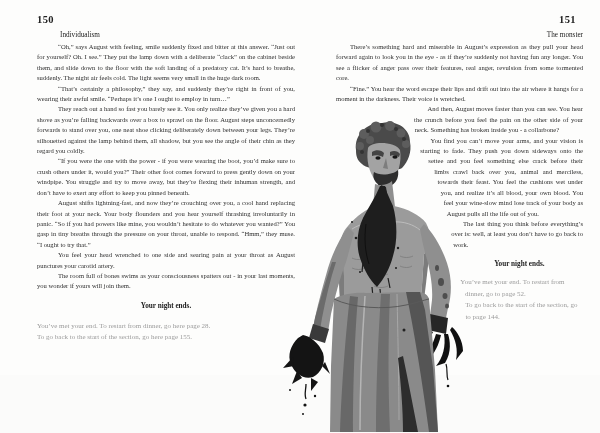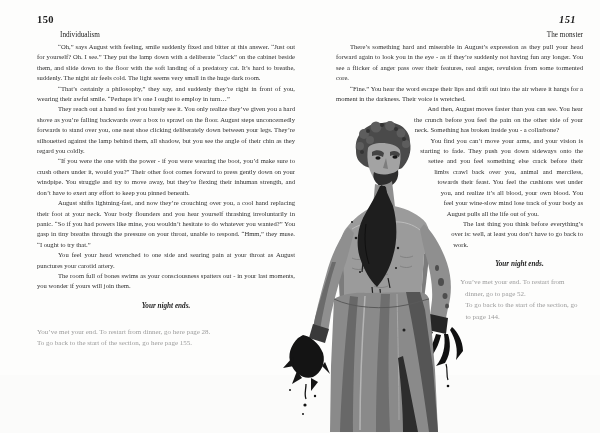--- a/index.html
+++ b/index.html
@@ -6,29 +6,29 @@
   body{
     width:600px;height:433px;overflow:hidden;
     background:#fbfbfa;
     font-family:"Liberation Serif", serif;
   }
   .spread{position:relative;width:600px;height:375px;background:#fdfdfc;}
   .page{position:absolute;top:0;color:#2a2a2a;}
   .page-left{left:37px;width:258px;}
   .page-right{left:336px;width:247px;}
   .pagenum{font-weight:bold;font-size:10.5px;margin-top:14px;letter-spacing:.4px;color:#222;}
-  .page-right .pagenum{text-align:right;padding-right:7px;font-style:italic;}
+  .page-right .pagenum{text-align:right;padding-right:7px;}
   .secheading{font-size:7.2px;font-weight:normal;margin:6px 0 3px 0;color:#222;}
   .page-left .secheading{text-indent:23px;}
   .page-right .secheading{text-indent:13px;text-align:right;}
   p.body{font-size:6.6px;line-height:10.4px;text-align:justify;margin:0;text-indent:21px;color:#2e2e2e;}
   .page-right p.body{text-indent:14px;}
-  p.ending{font-size:7.2px;font-weight:bold;text-align:center;margin:10px 0 9px 0;color:#222;font-style:italic;}
+  p.ending{font-size:7.2px;font-weight:bold;text-align:center;margin:10px 0 9px 0;color:#222;}
   p.foot{font-size:7px;line-height:11.6px;color:#9b9b9b;margin:0;}
-  p.foot.first{margin-top:17px;}
+  p.foot.first{margin-top:11px;}
   .wrapzone{overflow:visible;}
   .figure-float{
     float:left;width:132px;height:316px;
     shape-outside:polygon(0 0,72px 0,74px 38px,80px 55px,92px 70px,100px 95px,107px 120px,113px 150px,117px 180px,124px 196px,126px 316px,0 316px);
     shape-margin:5px;
   }
   .monster-svg{position:absolute;left:278px;top:117px;width:196px;height:316px;pointer-events:none;}
 </style>
 </head>
 <body>

